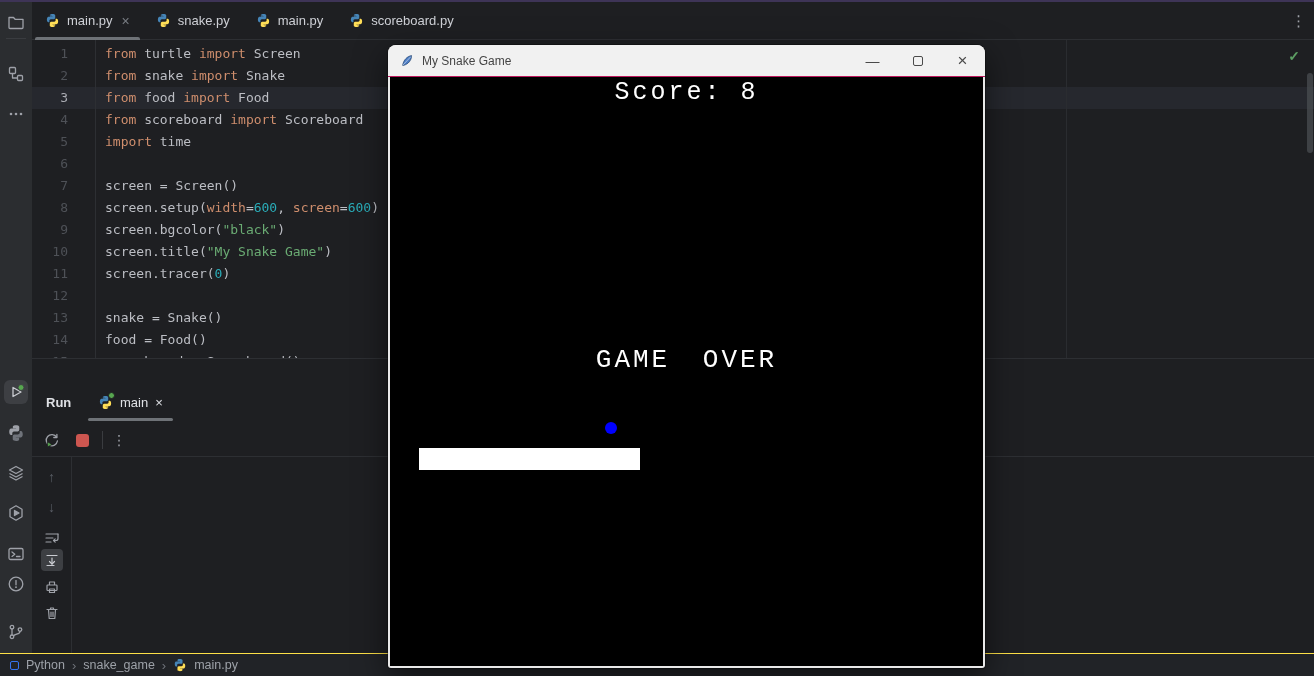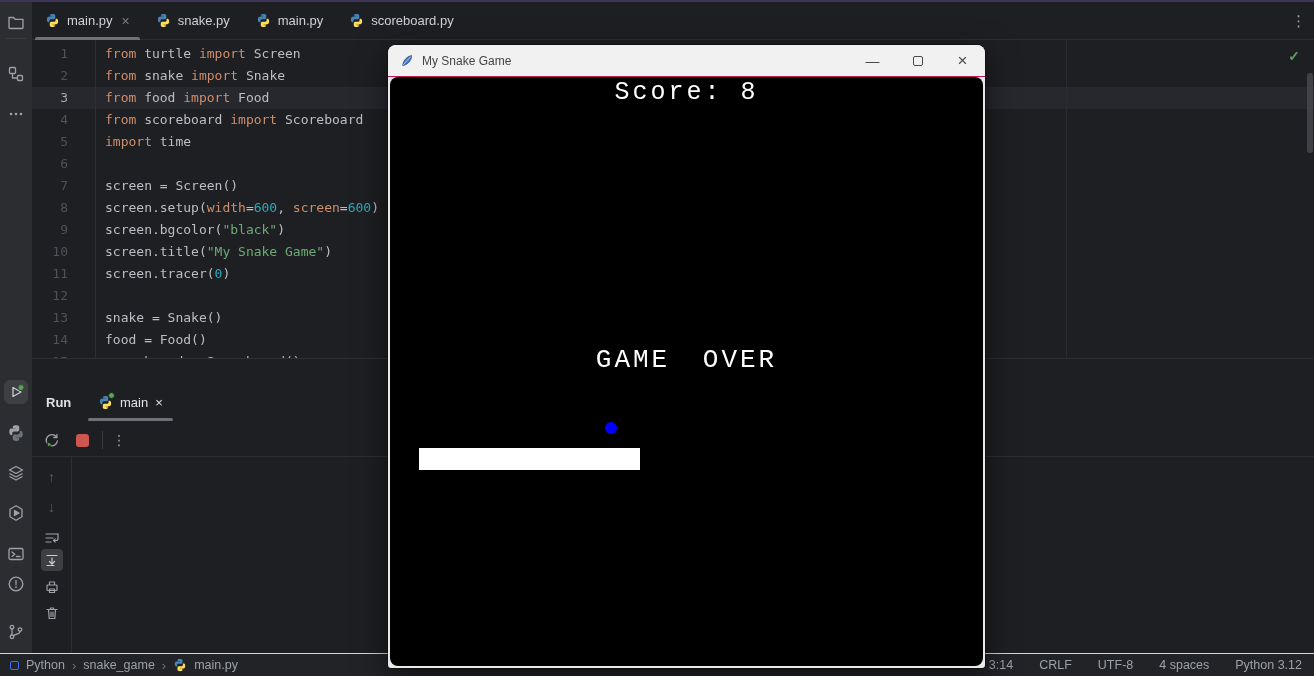--- a/index.html
+++ b/index.html
@@ -346,46 +346,39 @@
       <span>snake_game</span>
       <span class="sb-chev">›</span>
       <span class="pyic" style="width:14px;height:14px">
         <svg class="ic" width="14" height="14" viewBox="0 0 16 16">
             <path fill="#4584b6" d="M7.9 1C5 1 5.2 2.3 5.2 2.3v1.4h2.9v.4H3.9S2 3.9 2 6.9s1.7 2.9 1.7 2.9h1V8.4s-.1-1.7 1.7-1.7h2.9s1.6 0 1.6-1.6V2.6S11.2 1 7.9 1z"></path>
             <path fill="#ffde57" d="M8.1 15c2.9 0 2.7-1.3 2.7-1.3v-1.4H7.9v-.4h4.2S14 12.1 14 9.1s-1.7-2.9-1.7-2.9h-1v1.4s.1 1.7-1.7 1.7H6.7s-1.6 0-1.6 1.6v2.5S4.8 15 8.1 15z"></path>
           </svg>
       </span>
       <span>main.py</span>
     </div>
-    <div class="sb-right">
-        <span>3:14</span>
-        <span>CRLF</span>
-        <span>UTF-8</span>
-        <span>4 spaces</span>
-        <span>Python 3.12</span>
-      </div>
   </div>
 
   <div class="gamewin">
     <div class="gw-titlebar">
       <span class="gw-feather">
         <svg class="ic" width="14" height="14" viewBox="0 0 16 16">
             <path d="M3 13C4 6.8 8.2 2.6 13.2 1.8 13.4 7 9.4 11.8 4 13Z" fill="#4b7cc4" stroke="#23446e" stroke-width="0.8"></path>
             <path d="M3.2 12.8 12.4 3" stroke="#dfe8f5" stroke-width="0.7" fill="none"></path>
           </svg>
       </span>
       <span class="gw-title">My Snake Game</span>
       <div class="gw-btns">
         <span class="gw-btn gw-min">—</span>
         <span class="gw-btn">
             <span class="gw-maxsq"></span>
           </span>
         <span class="gw-btn gw-close">×</span>
       </div>
     </div>
-    <div class="gw-canvas" style="background: rgb(0, 0, 0); border-radius: 8px;">
+    <div class="gw-canvas" style="background: rgb(0, 0, 0);">
       <div class="g-score">Score: 8</div>
       <div class="g-over">GAME OVER</div>
       <div class="g-food" style="background: rgb(0, 0, 255);"></div>
       <div class="g-snake" style="background: rgb(255, 255, 255);"></div>
     </div>
   </div>
 </div>
 
 </body></html>

